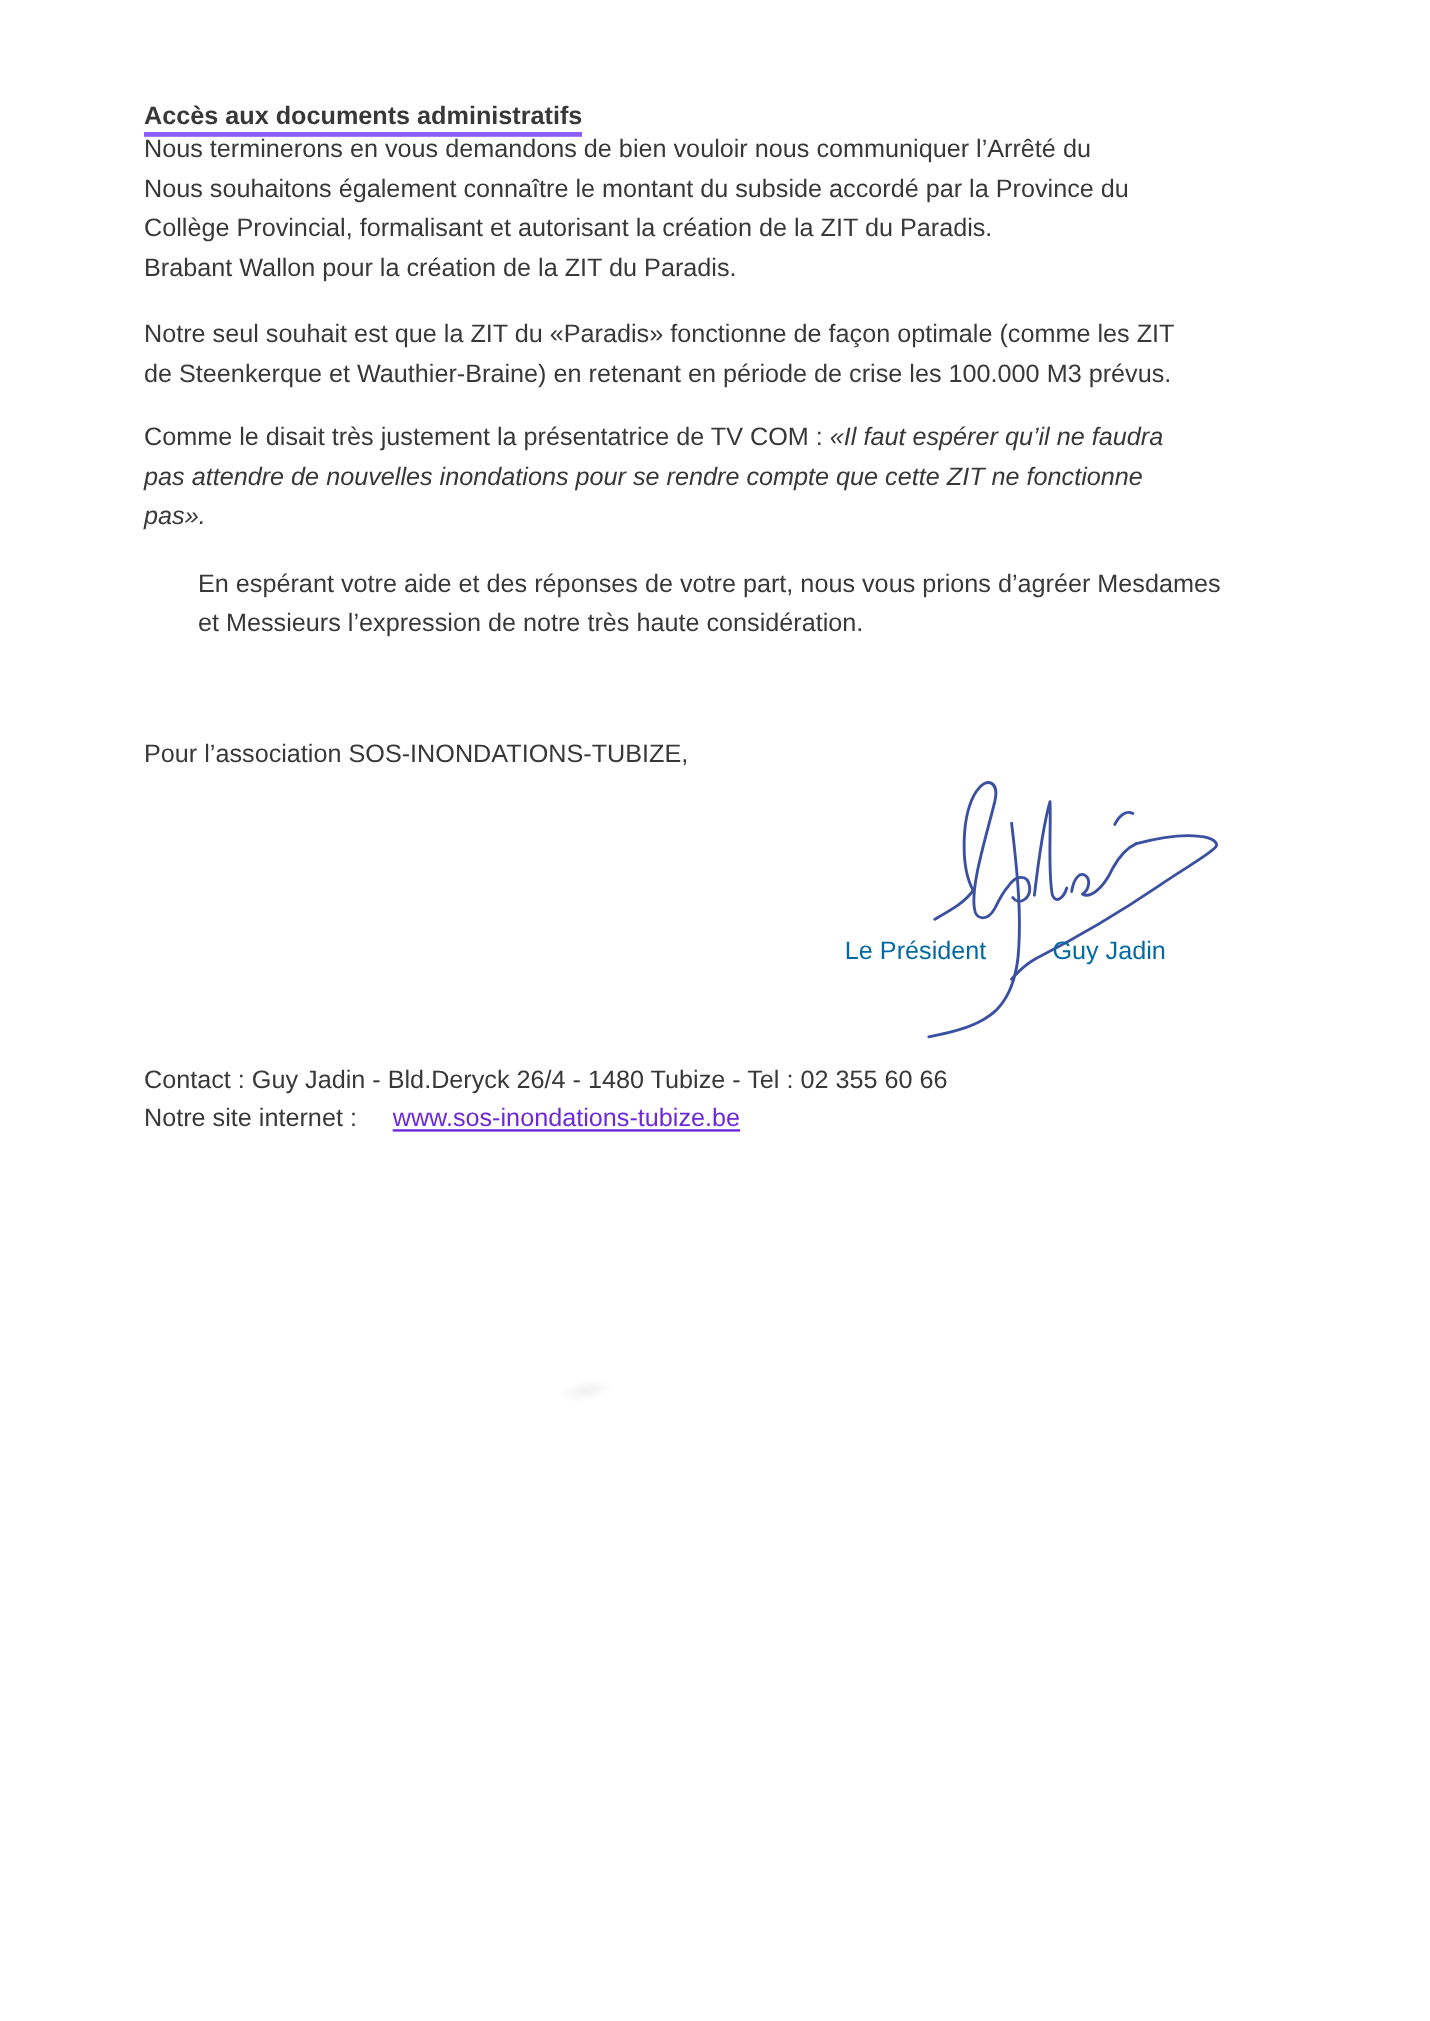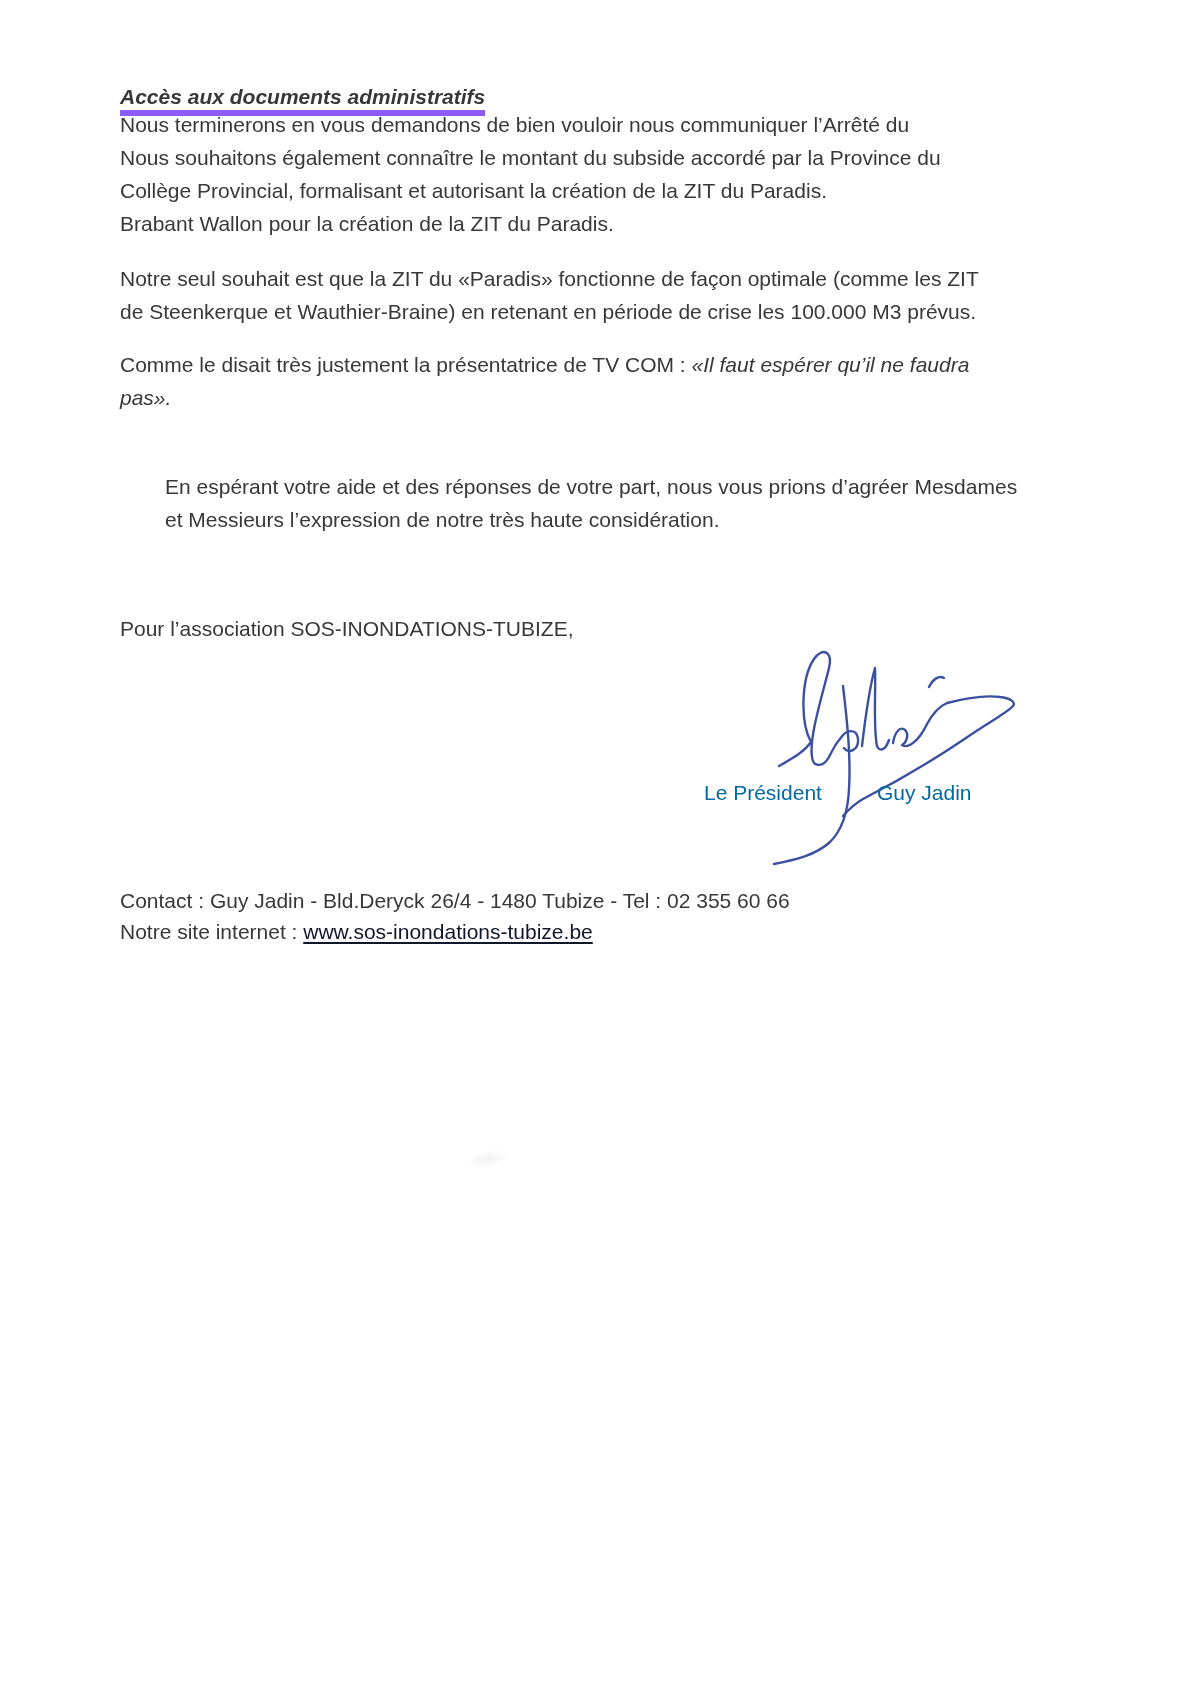--- a/index.html
+++ b/index.html
@@ -16,25 +16,24 @@
     font-family: "Liberation Sans", sans-serif;
     font-size: 21px;
     line-height: 33px;
     color: #383838;
     overflow: hidden;
   }
   .abs { position: absolute; }
   .line { white-space: nowrap; }
   .heading {
     font-weight: bold;
-    border-bottom: 6px solid #8b5cf6;
+    border-bottom: 4px solid #8b5cf6;
     padding-bottom: 0px;
     display: inline-block;
     line-height: 27px;
-    font-style: italic;
   }
   .it { font-style: italic; }
   .sig-label { white-space: nowrap; color: #0369a1; }
   .link {
     text-decoration: underline;
     text-decoration-thickness: 2px;
     text-underline-offset: 3px;
     cursor: pointer;
   }
   .smudge {
@@ -61,20 +60,21 @@
     <div class="line">Brabant Wallon pour la création de la ZIT du Paradis.</div>
   </div>
 
   <div class="abs" style="left:120px; top:262px;">
     <div class="line">Notre seul souhait est que la ZIT du «Paradis» fonctionne de façon optimale (comme les ZIT</div>
     <div class="line">de Steenkerque et Wauthier-Braine) en retenant en période de crise les 100.000 M3 prévus.</div>
   </div>
 
   <div class="abs" style="left:120px; top:348px;">
     <div class="line"><span>Comme le disait très justement la présentatrice de TV COM : </span><span class="it">«Il faut espérer qu’il ne faudra</span></div>
+    <div class="line it">pas attendre de nouvelles inondations pour se rendre compte que cette ZIT ne fonctionne</div>
     <div class="line it">pas».</div>
   </div>
 
   <div class="abs" style="left:120px; top:470px;margin-left:45px;">
     <div class="line">En espérant votre aide et des réponses de votre part, nous vous prions d’agréer Mesdames</div>
     <div class="line">et Messieurs l’expression de notre très haute considération.</div>
   </div>
 
   <div class="abs line" style="left:120px; top:612px;">Pour l’association SOS-INONDATIONS-TUBIZE,</div>
 
@@ -114,19 +114,19 @@
 
       <path d="M 929 687 C 933 679, 939 675, 944 678"></path>
     </g>
   </svg>
 
   <div class="abs sig-label" style="left:704px; top:776px;">Le Président</div>
   <div class="abs sig-label" style="left:877px; top:776px;">Guy Jadin</div>
 
   <div class="abs line" style="left:120px; top:884px;">Contact : Guy Jadin - Bld.Deryck 26/4 - 1480 Tubize - Tel : 02 355 60 66</div>
   <div class="abs line" style="left:120px; top:915px;">
-    <span>Notre site internet : </span><span class="link" style="color: #0f172a;">www.sos-inondations-tubize.be</span>
+    <span>Notre site internet : </span><span class="link" style="color: #6d28d9; margin-left: 24px;">www.sos-inondations-tubize.be</span>
   </div>
 
 
   <div class="abs smudge" style="left:465px; top:1150px;"></div>
 
 </div>
 
 </body></html>

